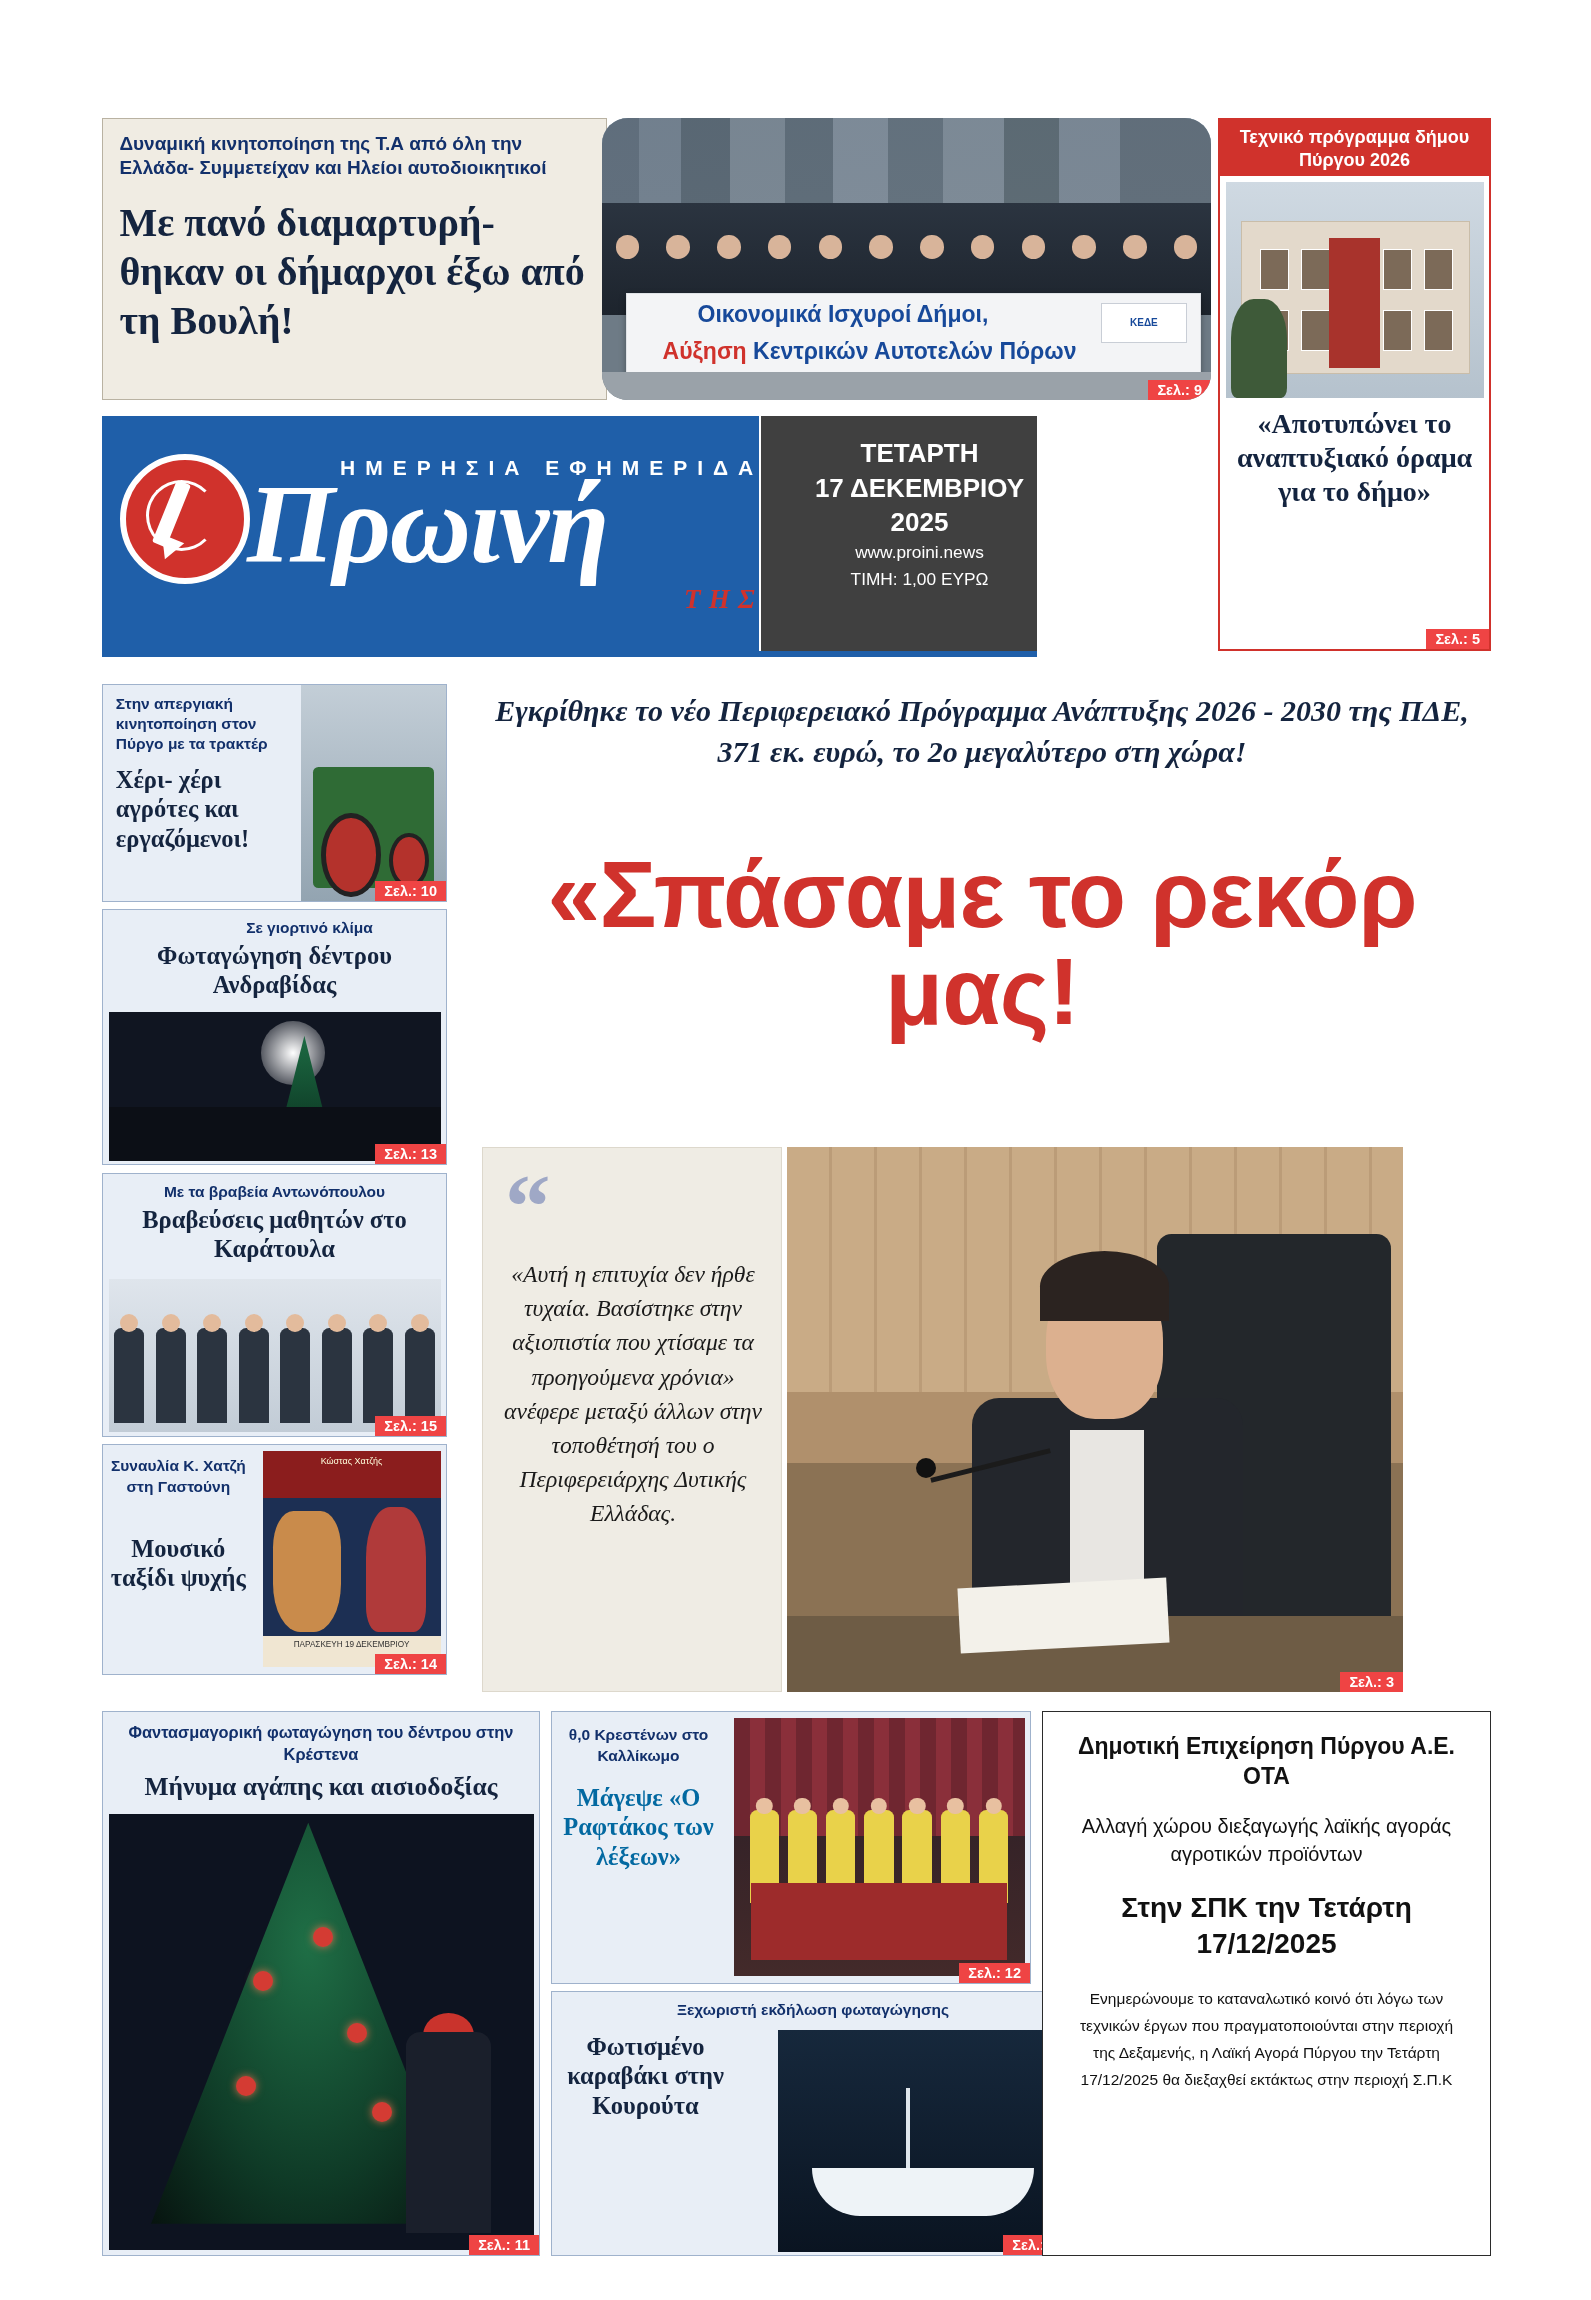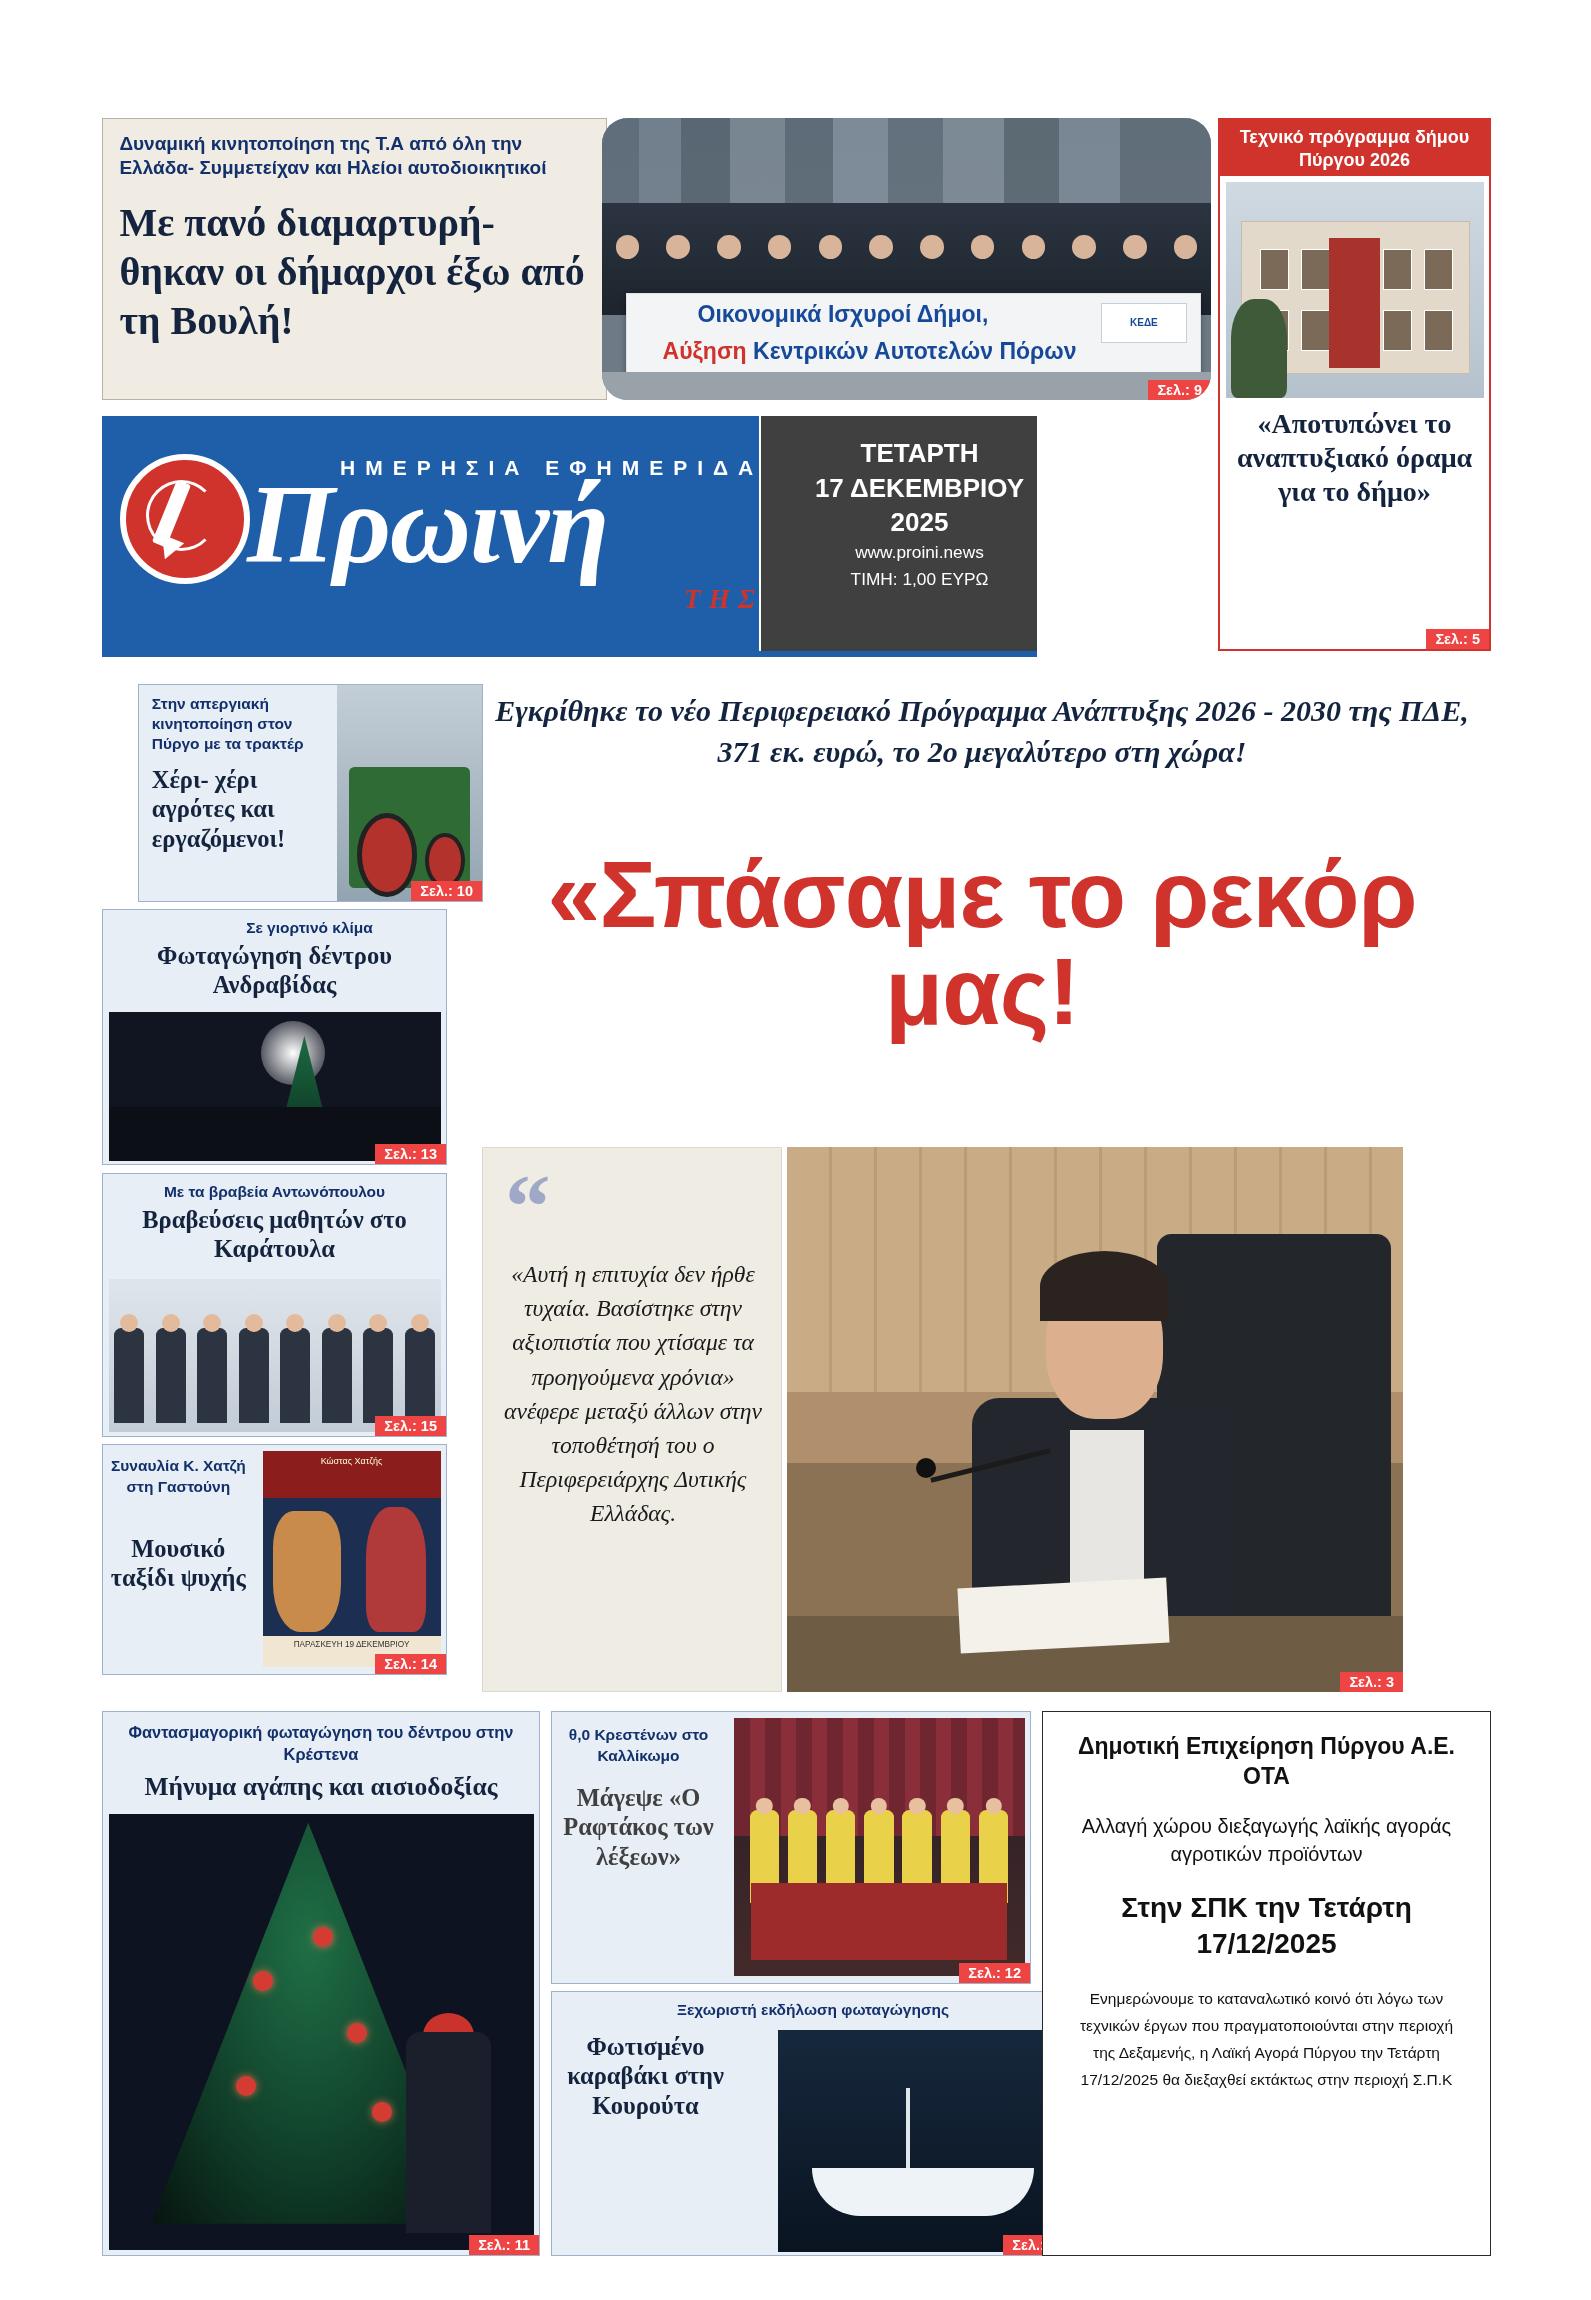--- a/index.html
+++ b/index.html
@@ -48,21 +48,21 @@
   #mast-right{position:absolute;right:0;top:0;width:235px;height:100%;background:#404040;color:#fff;text-align:center;border-left:2.7px solid #fff;padding-left:41px;}
   #mast-right .d1{margin-top:22px;font-size:26px;font-weight:bold;}
   #mast-right .d2{font-size:26px;font-weight:bold;margin-top:3.6px;}
   #mast-right .d3{font-size:26px;font-weight:bold;margin-top:3.6px;}
   #mast-right .web{font-size:17.3px;margin-top:4px;}
   #mast-right .price{font-size:17.3px;margin-top:5.5px;}
   #mast-bottomline{left:102px;top:651px;width:935px;height:5.5px;background:#1f5fa9;}
 
   
   .teaser{border:1.8px solid #9fb2cc;background:#e8eef6;}
-  #t1{left:102px;top:684px;width:345px;height:218px;margin-left:36px;}
+  #t1{left:102px;top:684px;width:345px;height:218px;}
   #t1 .k{position:absolute;left:12.7px;top:9px;width:173px;font-size:15.5px;line-height:1.3;font-weight:bold;color:#12306b;}
   #t1 .h{position:absolute;left:12.7px;top:80px;width:173px;font-size:24.5px;line-height:1.2;font-weight:bold;color:#14243f;font-family:"Liberation Serif",serif;}
   #t1 .ph{position:absolute;right:0;top:0;width:145px;height:100%;overflow:hidden;background:#8fa0ad;}
   #t1 .ph .sk{position:absolute;inset:0;background:linear-gradient(#c3ced7,#93a4b1);}
   #t1 .ph .tr{position:absolute;left:8%;bottom:6%;width:84%;height:56%;background:#2f6b35;border-radius:5.5px;}
   #t1 .ph .w1{position:absolute;left:14%;bottom:2%;width:34%;height:34%;border-radius:50%;background:#b4322c;border:5.5px solid #222;}
   #t1 .ph .w2{position:absolute;right:12%;bottom:6%;width:22%;height:22%;border-radius:50%;background:#b4322c;border:4.5px solid #222;}
 
   #t2{left:102px;top:909px;width:345px;height:256px;}
   #t2 .k{position:absolute;left:0;top:9px;width:100%;text-align:center;font-size:15.5px;font-weight:bold;color:#12306b;padding-left:35px;}
@@ -118,21 +118,21 @@
   #b1 .h{position:absolute;left:0;top:60px;width:100%;text-align:center;font-size:25.5px;font-weight:bold;color:#14243f;font-family:"Liberation Serif",serif;}
   #b1 .ph{position:absolute;left:5.5px;top:102px;width:calc(100% - 11px);height:436px;overflow:hidden;background:#0d1320;}
   #b1 .ph .tree{position:absolute;left:10%;top:2%;width:74%;height:92%;background:radial-gradient(ellipse at 50% 30%,#1f6f46 0%,#0f3b27 60%,#07130f 100%);clip-path:polygon(50% 0,100% 100%,0 100%);}
   #b1 .ph .ball{position:absolute;width:20px;height:20px;border-radius:50%;background:#d43b33;box-shadow:0 0 9px rgba(255,120,80,.8);}
   #b1 .ph .person{position:absolute;right:10%;bottom:4%;width:20%;height:46%;background:#1a1f2b;border-radius:14.5px 14.5px 0 0;}
   #b1 .ph .santa{position:absolute;right:14%;bottom:44%;width:51px;height:45px;background:#c9332c;border-radius:50% 50% 40% 40%;}
 
   
   #b2{left:551px;top:1711px;width:480px;height:273px;border:1.8px solid #9fb2cc;background:#e8eef6;}
   #b2 .k{position:absolute;left:9px;top:12.7px;width:155px;text-align:center;font-size:15.5px;line-height:1.35;font-weight:bold;color:#12306b;}
-  #b2 .h{position:absolute;left:9px;top:71px;width:155px;text-align:center;font-size:24.5px;line-height:1.2;font-weight:bold;color:#404040;font-family:"Liberation Serif",serif;}
+  #b2 .h{position:absolute;left:9px;top:71px;width:155px;text-align:center;font-size:24.5px;line-height:1.2;font-weight:bold;color:#0369a1;font-family:"Liberation Serif",serif;}
   #b2 .ph{position:absolute;right:5.5px;top:5.5px;width:291px;height:258px;overflow:hidden;background:#5a2a2a;}
   #b2 .ph .stage{position:absolute;inset:0;background:linear-gradient(#2a1d26,#432a2a);}
   #b2 .ph .curt{position:absolute;left:0;top:0;width:100%;height:46%;background:repeating-linear-gradient(90deg,#6f2630 0 16.4px,#8a2f3a 16.4px 31px);}
   #b2 .ph .tbl{position:absolute;left:6%;bottom:6%;width:88%;height:30%;background:#9d2b2b;}
   #b2 .ph .row{position:absolute;left:4%;top:32%;width:92%;height:40%;display:flex;justify-content:space-around;align-items:flex-end;}
   #b2 .ph .row i{display:block;width:11%;height:90%;background:#e9d24a;border-radius:7.3px 7.3px 0 0;position:relative;}
   #b2 .ph .row i::before{content:"";position:absolute;left:50%;top:-12.7px;transform:translateX(-50%);width:16.4px;height:16.4px;border-radius:50%;background:#e8c0a0;}
 
   #b3{left:551px;top:1991px;width:524px;height:265px;border:1.8px solid #9fb2cc;background:#e8eef6;}
   #b3 .k{position:absolute;left:0;top:9px;width:100%;text-align:center;font-size:15.5px;font-weight:bold;color:#12306b;}

